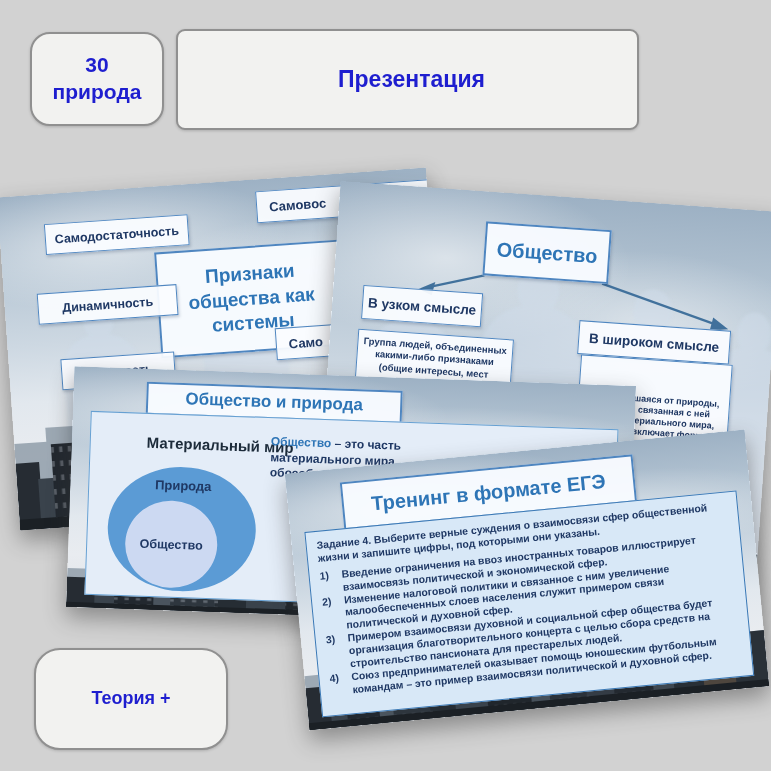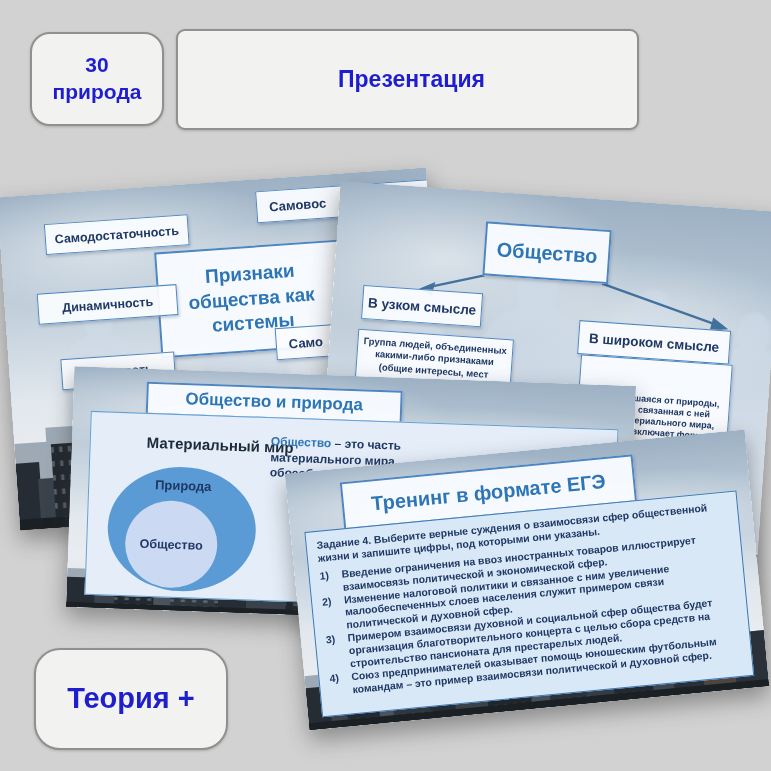--- a/index.html
+++ b/index.html
@@ -13,21 +13,21 @@
   
   .badge {
     position:absolute; background:#f2f2f0; border:2px solid #909090;
     display:flex; flex-direction:column; align-items:center; justify-content:center;
     color:#1e1ecf; font-weight:bold; text-align:center; line-height:1.28;
     box-shadow:0 1px 3px rgba(0,0,0,.18);
   }
   .badge-slides { left:30px; top:32px; width:130px; height:90px; border-radius:20px; font-size:21px; }
   .badge-title  { left:176px; top:29px; width:451px; height:97px; border-radius:9px; font-size:23px;padding-left:8px; }
   .badge-grade  { left:640px; top:32px; width:106px; height:90px; border-radius:20px; font-size:20px; }
-  .badge-theory { left:34px; top:648px; width:190px; height:98px; border-radius:26px; font-size:29px; }
+  .badge-theory { left:34px; top:648px; width:190px; height:98px; border-radius:26px; font-size:18px; }
 
   
   .slide {
     position:absolute; overflow:hidden;
     box-shadow:0 10px 22px rgba(50,50,50,.45);
   }
   .photo {
     position:absolute; inset:0;
     background:
       radial-gradient(ellipse 60% 28% at 25% 16%, rgba(255,255,255,.55), transparent 70%),

